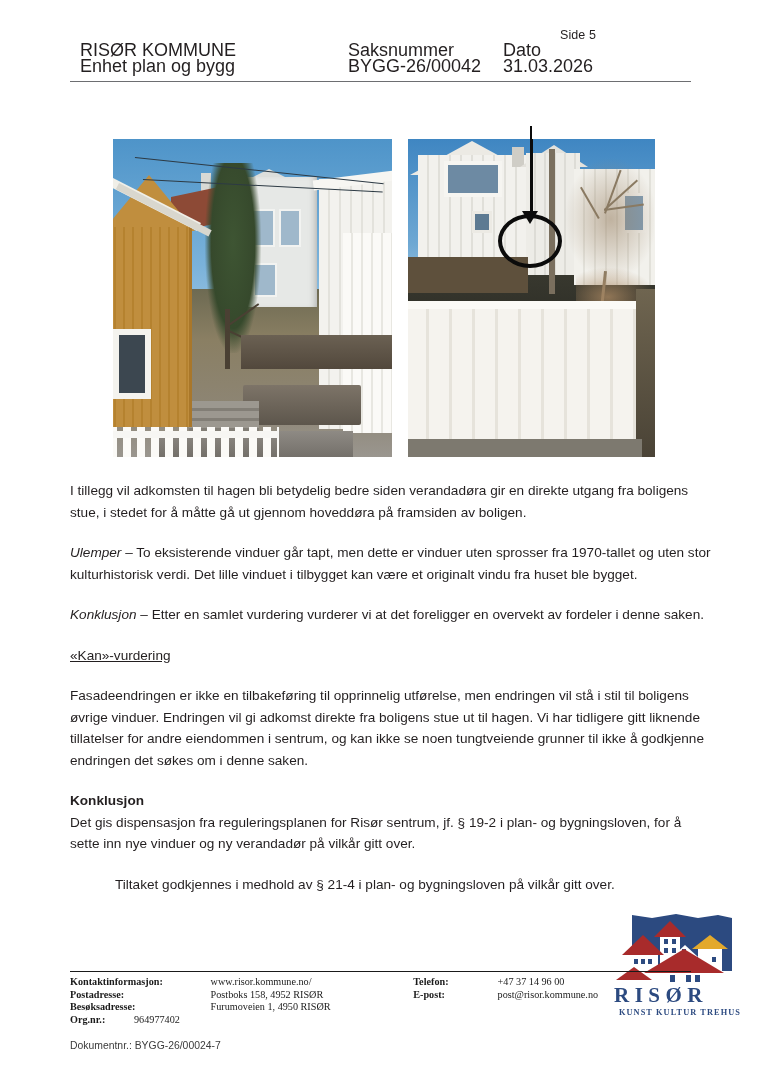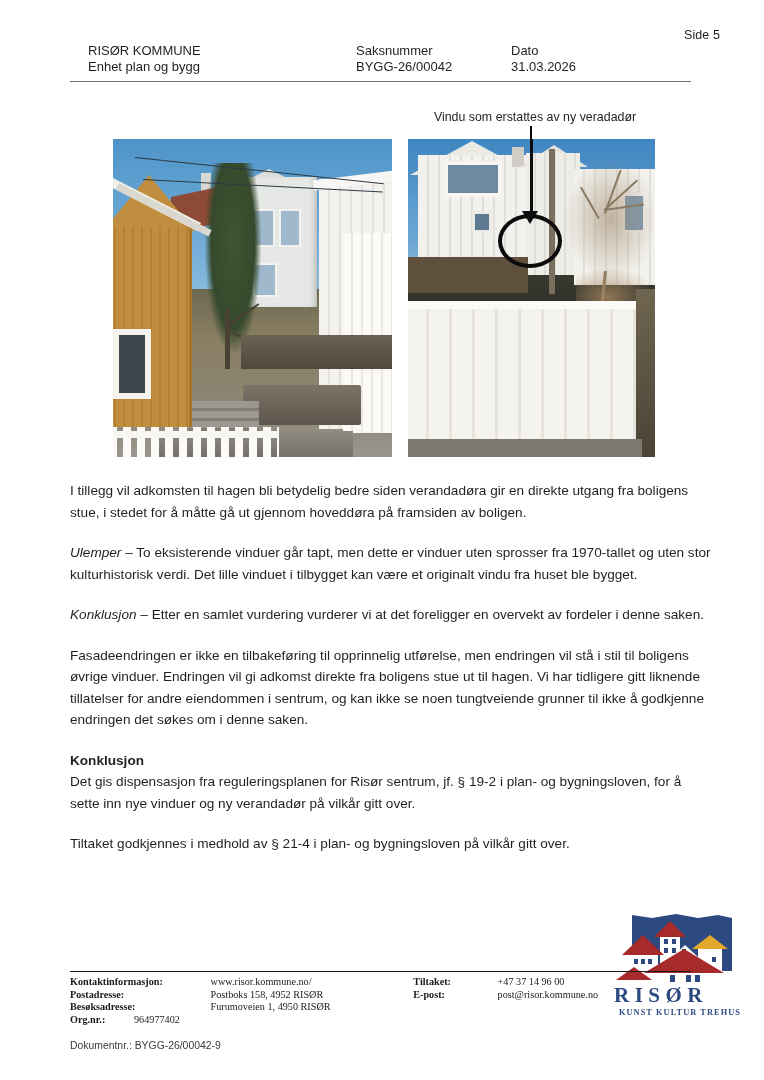--- a/index.html
+++ b/index.html
@@ -22,31 +22,31 @@
     width: 764px;
     height: 1080px;
   }
 
   
   .page-number {
     position: absolute;
     left: 560px;
     top: 28px;
     width: 160px;
-    text-align: right;
+    text-align: left;
     font-size: 12.5px;
     letter-spacing: 0.1px;
     color: #231f20;
   }
   .header-table {
     position: absolute;
-    left: 88px;
+    left: 80px;
     top: 43px;
     width: 620px;
-    font-size: 13px;
+    font-size: 18px;
     line-height: 15.5px;
     color: #231f20;
   }
   .header-row {
     display: flex;
   }
   .hdr-col-1 { width: 236px; }
   .hdr-col-2 { width: 155px; margin-left: 32px; }
   .hdr-col-3 { width: 180px; }
 
@@ -445,21 +445,20 @@
     </div>
     <div class="header-row">
       <div class="hdr-col-1">Enhet plan og bygg</div>
       <div class="hdr-col-2">BYGG-26/00042</div>
       <div class="hdr-col-3">31.03.2026</div>
     </div>
   </div>
 
   <div class="header-rule"></div>
 
-  <div class="figure-caption">Vindu som erstattes av ny veradadør</div>
   <div class="caption-leader"></div>
 
   <div class="photo photo-left">
     <div class="ph-layer L-sky"></div>
     <div class="ph-layer L-ground"></div>
 
     <div class="ph-layer L-bg-roof"></div>
     <div class="ph-layer L-bg-house"></div>
     <div class="ph-layer L-bg-win" style="left:136px; top:70px; width:22px; height:34px;"></div>
     <div class="ph-layer L-bg-win" style="left:166px; top:70px; width:18px; height:34px;"></div>
@@ -534,27 +533,27 @@
   </div>
 
   <div class="body-text">
 
     <p>I tillegg vil adkomsten til hagen bli betydelig bedre siden verandadøra gir en direkte utgang fra boligens stue, i stedet for å måtte gå ut gjennom hoveddøra på framsiden av boligen.</p>
 
     <p><span class="it">Ulemper</span><span> – To eksisterende vinduer går tapt, men dette er vinduer uten sprosser fra 1970-tallet og uten stor kulturhistorisk verdi. Det lille vinduet i tilbygget kan være et originalt vindu fra huset ble bygget.</span></p>
 
     <p><span class="it">Konklusjon</span><span> – Etter en samlet vurdering vurderer vi at det foreligger en overvekt av fordeler i denne saken.</span></p>
 
-    <p class="tight"></p>
+    <p class="tight"><span class="heading-u">«Kan»-vurdering</span></p>
 
     <p style="margin-top:19px;">Fasadeendringen er ikke en tilbakeføring til opprinnelig utførelse, men endringen vil stå i stil til boligens øvrige vinduer. Endringen vil gi adkomst direkte fra boligens stue ut til hagen. Vi har tidligere gitt liknende tillatelser for andre eiendommen i sentrum, og kan ikke se noen tungtveiende grunner til ikke å godkjenne endringen det søkes om i denne saken.</p>
 
     <p class="tight"><span class="heading-b">Konklusjon</span><span>Det gis dispensasjon fra reguleringsplanen for Risør sentrum, jf. § 19-2 i plan- og bygningsloven, for å sette inn nye vinduer og ny verandadør på vilkår gitt over.</span></p>
 
-    <p style="margin-top:19px;">Tiltaket godkjennes i medhold av § 21-4 i plan- og bygningsloven på vilkår gitt over.</p>
+    <p style="margin-top:19px;margin-left:45px;">Tiltaket godkjennes i medhold av § 21-4 i plan- og bygningsloven på vilkår gitt over.</p>
   </div>
 
   <div class="logo">
     <svg width="132" height="78" viewBox="0 0 132 78">
       <path d="M18 4 H118 V62 H18 Z" fill="#2c4a80"></path>
       <path d="M18 4 h100 v5 l-14 -3 -20 3 -22 -4 -24 4 -20 -3 z" fill="#ffffff"></path>
       <path d="M46 60 L46 26 L66 26 L66 60 Z" fill="#ffffff"></path>
       <path d="M40 28 L56 12 L72 28 Z" fill="#a82b2b"></path>
       <rect x="50" y="30" width="4" height="5" fill="#2c4a80"></rect>
       <rect x="58" y="30" width="4" height="5" fill="#2c4a80"></rect>
@@ -582,36 +581,36 @@
     <div class="logo-word">RISØR</div>
     <div class="logo-tagline">KUNST KULTUR TREHUS</div>
   </div>
 
   <div class="footer-rule"></div>
 
   <div class="footer">
     <div class="footer-grid">
       <div class="fcol-a">Kontaktinformasjon:</div>
       <div class="fcol-b">www.risor.kommune.no/</div>
-      <div class="fcol-c">Tiltaket:</div>
+      <div class="fcol-c">Telefon:</div>
       <div class="fcol-d">+47 37 14 96 00</div>
     </div>
     <div class="footer-grid">
       <div class="fcol-a">Postadresse:</div>
       <div class="fcol-b">Postboks 158, 4952 RISØR</div>
       <div class="fcol-c">E-post:</div>
       <div class="fcol-d">post@risor.kommune.no</div>
     </div>
     <div class="footer-grid">
       <div class="fcol-a">Besøksadresse:</div>
       <div class="fcol-b">Furumoveien 1, 4950 RISØR</div>
       <div class="fcol-c"></div>
       <div class="fcol-d"></div>
     </div>
     <div class="forg">
       <div class="lbl">Org.nr.:</div>
       <div>964977402</div>
     </div>
   </div>
 
-  <div class="docnr">Dokumentnr.: BYGG-26/00042-9</div>
+  <div class="docnr">Dokumentnr.: BYGG-26/00024-7</div>
 
 </div>
 
 </body></html>

